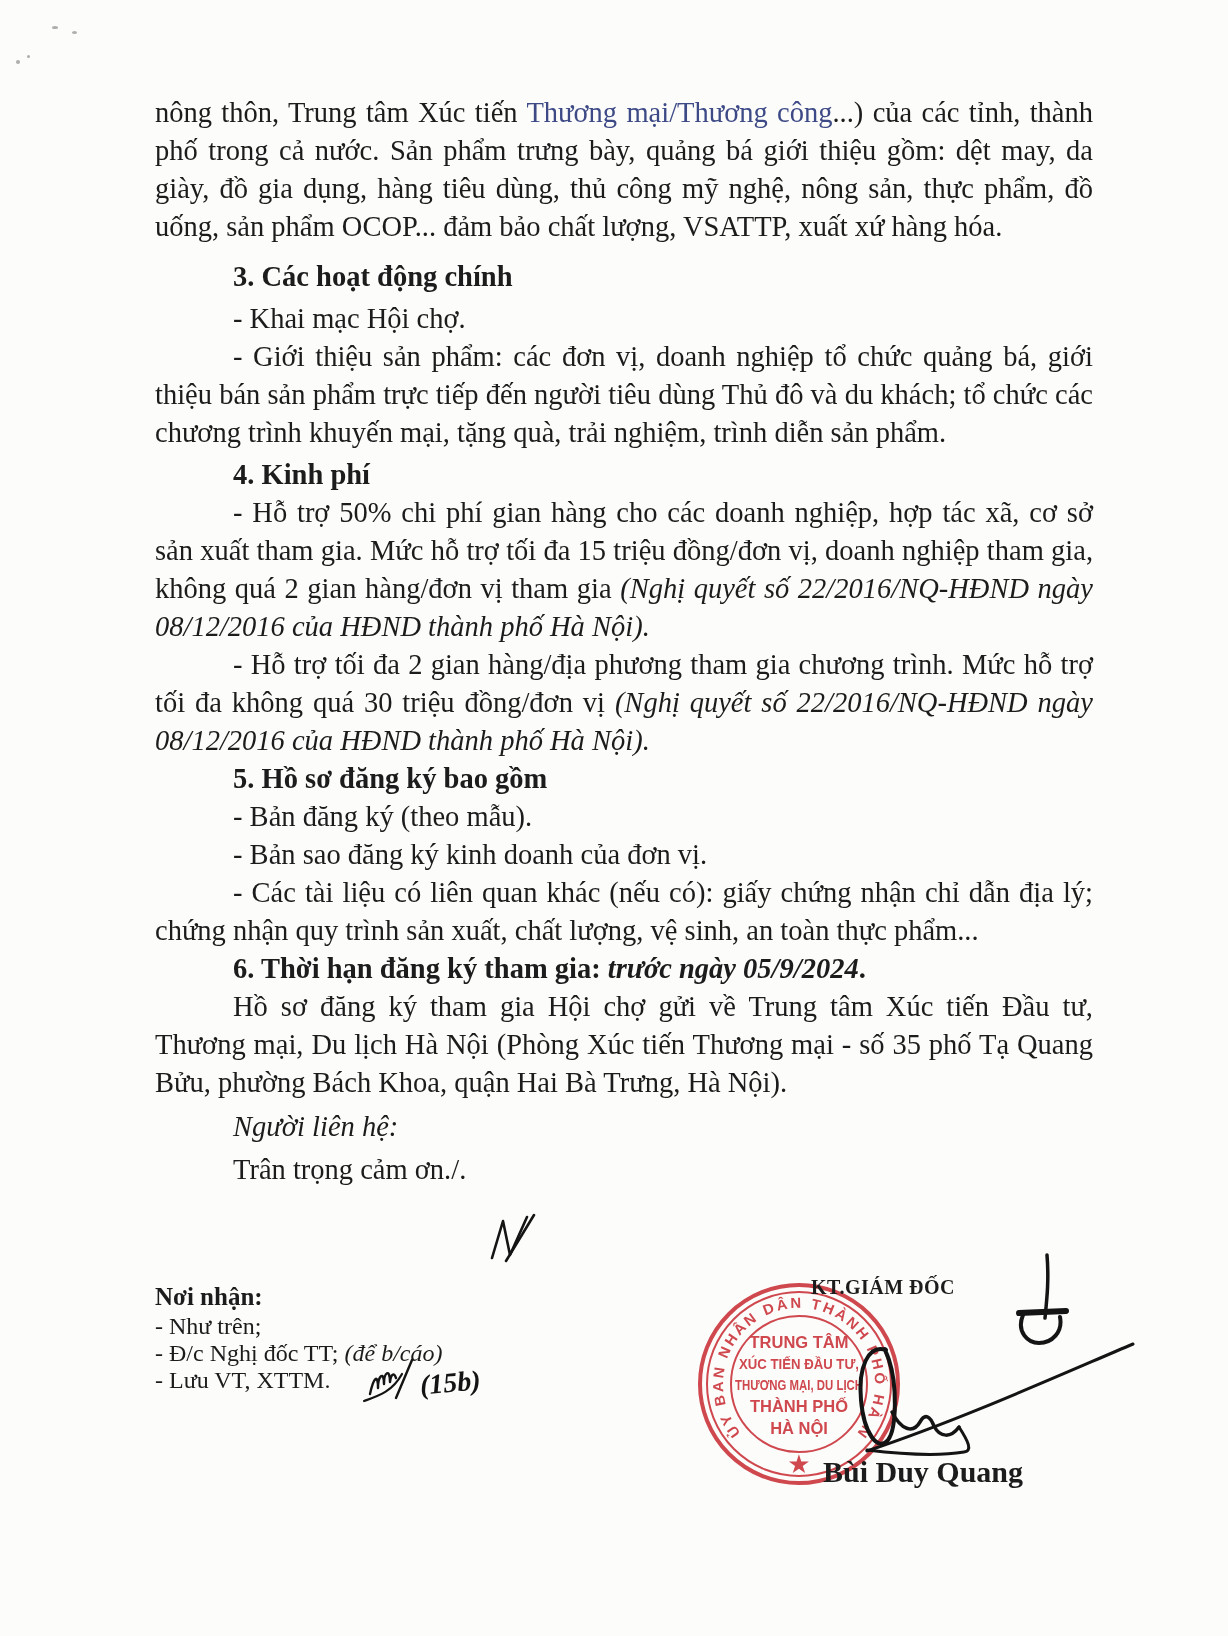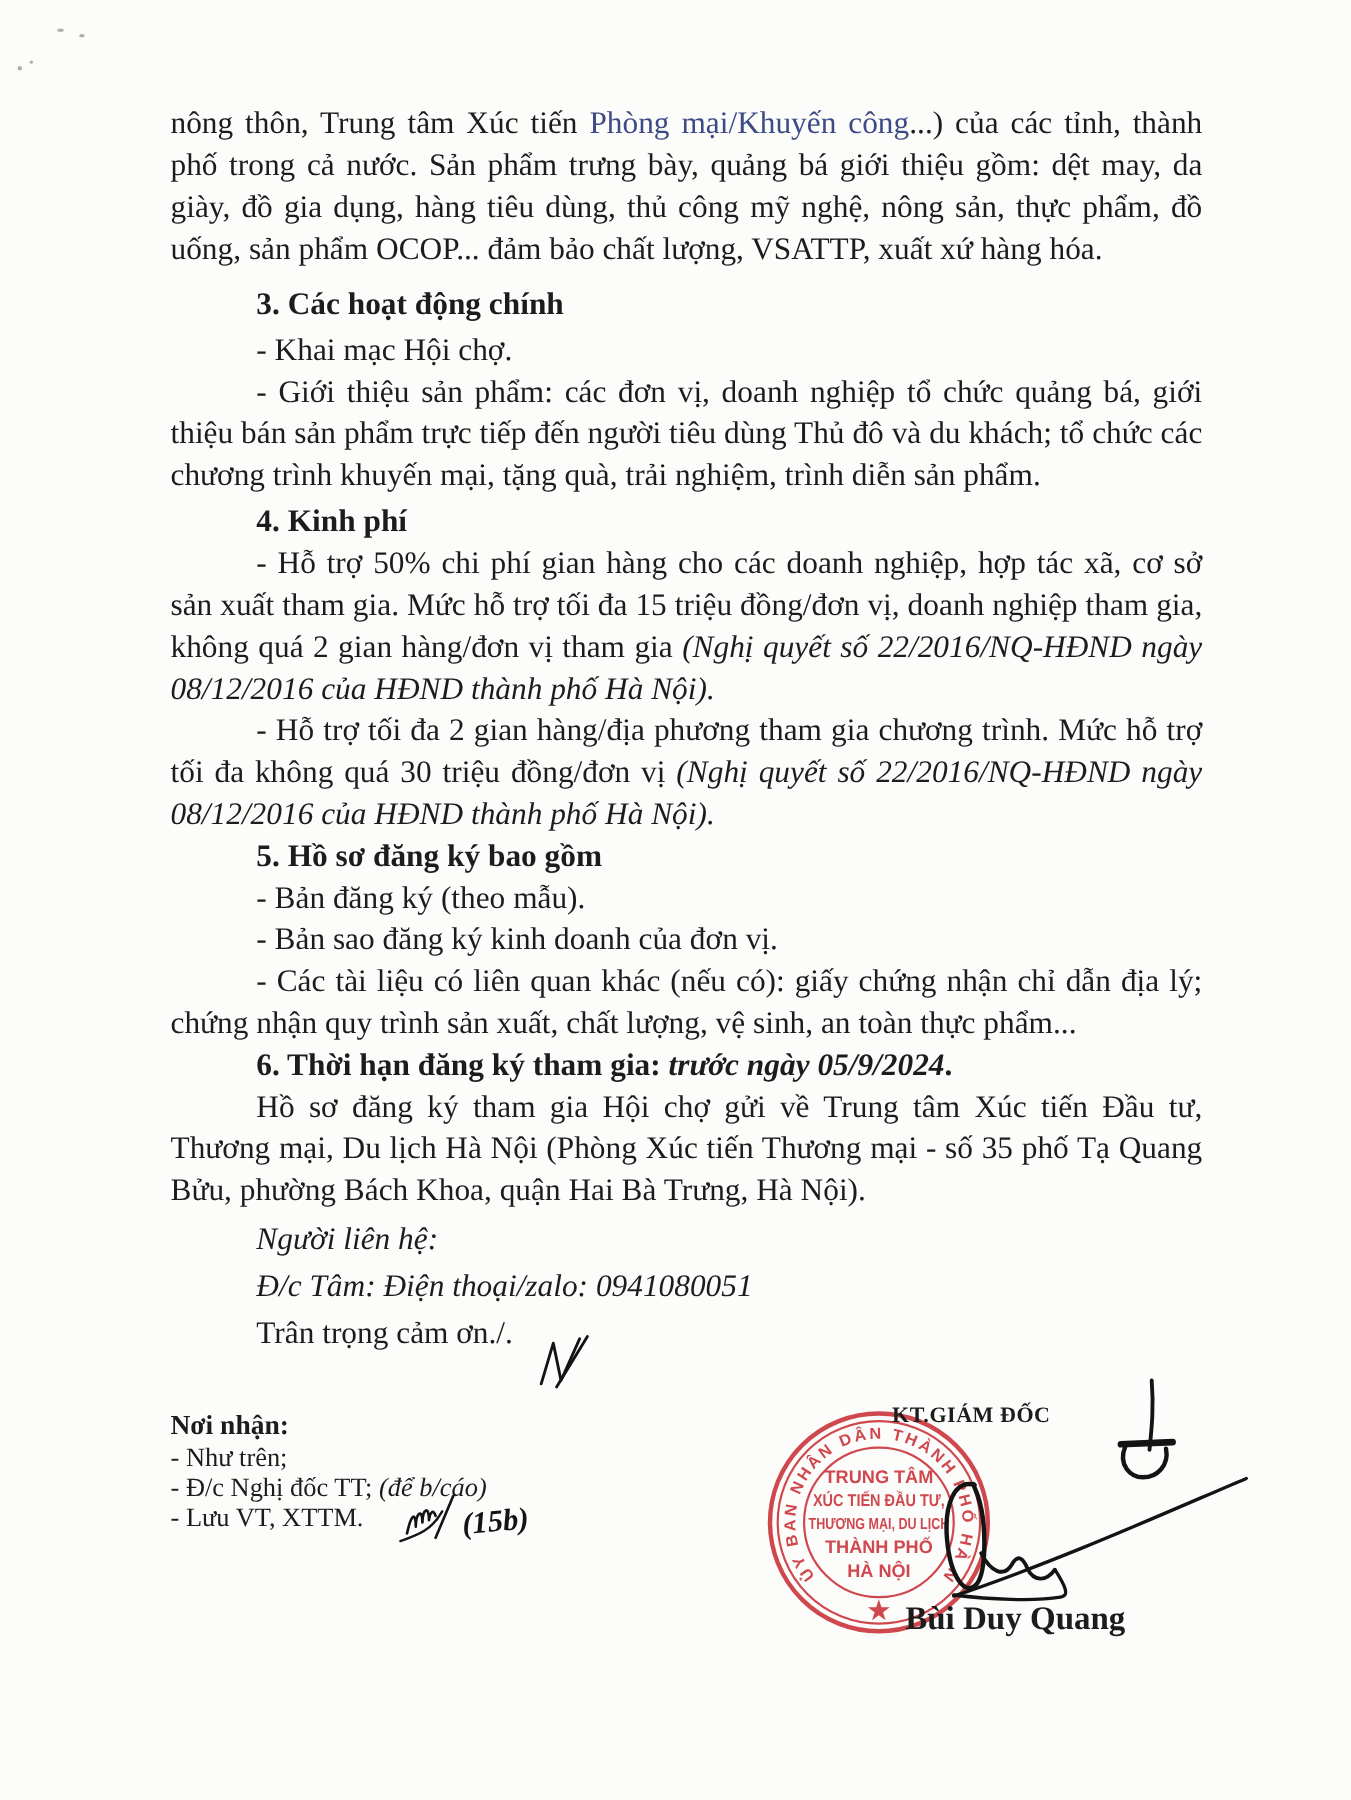--- a/index.html
+++ b/index.html
@@ -74,40 +74,39 @@
 
 <div class="page">
 
   <div class="speck sp1"></div>
   <div class="speck sp2"></div>
   <div class="speck sp3"></div>
   <div class="speck sp4"></div>
 
   <div class="body-block">
 
-    <p class="para"><span>nông thôn, Trung tâm Xúc tiến </span><span class="blue">Phòng mại/Khuyến công</span><span>...) của các tỉnh, thành phố trong cả nước. Sản phẩm trưng bày, quảng bá giới thiệu gồm: dệt may, da giày, đồ gia dụng, hàng tiêu dùng, thủ công mỹ nghệ, nông sản, thực phẩm, đồ uống, sản phẩm OCOP... đảm bảo chất lượng, VSATTP, xuất xứ hàng hóa.</span></p>
+    <p class="para"><span>nông thôn, Trung tâm Xúc tiến </span><span class="blue">Thương mại/Thương công</span><span>...) của các tỉnh, thành phố trong cả nước. Sản phẩm trưng bày, quảng bá giới thiệu gồm: dệt may, da giày, đồ gia dụng, hàng tiêu dùng, thủ công mỹ nghệ, nông sản, thực phẩm, đồ uống, sản phẩm OCOP... đảm bảo chất lượng, VSATTP, xuất xứ hàng hóa.</span></p>
 
     <p class="para indent h3x"><span>3. Các hoạt động chính</span></p>
     <p class="para indent li1x"><span>- Khai mạc Hội chợ.</span></p>
     <p class="para indent"><span>- Giới thiệu sản phẩm: các đơn vị, doanh nghiệp tổ chức quảng bá, giới thiệu bán sản phẩm trực tiếp đến người tiêu dùng Thủ đô và du khách; tổ chức các chương trình khuyến mại, tặng quà, trải nghiệm, trình diễn sản phẩm.</span></p>
 
     <p class="para indent h4x"><span>4. Kinh phí</span></p>
     <p class="para indent"><span>- Hỗ trợ 50% chi phí gian hàng cho các doanh nghiệp, hợp tác xã, cơ sở sản xuất tham gia. Mức hỗ trợ tối đa 15 triệu đồng/đơn vị, doanh nghiệp tham gia, không quá 2 gian hàng/đơn vị tham gia </span><span class="it">(Nghị quyết số 22/2016/NQ-HĐND ngày 08/12/2016 của HĐND thành phố Hà Nội).</span></p>
     <p class="para indent"><span>- Hỗ trợ tối đa 2 gian hàng/địa phương tham gia chương trình. Mức hỗ trợ tối đa không quá 30 triệu đồng/đơn vị </span><span class="it">(Nghị quyết số 22/2016/NQ-HĐND ngày 08/12/2016 của HĐND thành phố Hà Nội).</span></p>
 
     <p class="para indent h5x"><span>5. Hồ sơ đăng ký bao gồm</span></p>
     <p class="para indent"><span>- Bản đăng ký (theo mẫu).</span></p>
     <p class="para indent"><span>- Bản sao đăng ký kinh doanh của đơn vị.</span></p>
     <p class="para indent"><span>- Các tài liệu có liên quan khác (nếu có): giấy chứng nhận chỉ dẫn địa lý; chứng nhận quy trình sản xuất, chất lượng, vệ sinh, an toàn thực phẩm...</span></p>
 
     <p class="para indent h6x"><span>6. Thời hạn đăng ký tham gia: </span><span class="bold-it">trước ngày 05/9/2024</span><span>.</span></p>
     <p class="para indent"><span>Hồ sơ đăng ký tham gia Hội chợ gửi về Trung tâm Xúc tiến Đầu tư, Thương mại, Du lịch Hà Nội (Phòng Xúc tiến Thương mại - số 35 phố Tạ Quang Bửu, phường Bách Khoa, quận Hai Bà Trưng, Hà Nội).</span></p>
 
     <p class="para indent contact-label"><span>Người liên hệ:</span></p>
-    <p class="para indent contact-line"><span>Đ/c Tâm: Điện thoại/zalo: 0941080051</span></p>
     <p class="para indent closing-line"><span>Trân trọng cảm ơn./.</span></p>
   </div>
 
   <div class="footer-left">
     <p class="recipients-label"><span>Nơi nhận:</span></p>
     <p class="recipient first"><span>- Như trên;</span></p>
     <p class="recipient"><span>- Đ/c Nghị đốc TT; </span><span class="it">(để b/cáo)</span></p>
     <p class="recipient"><span>- Lưu VT, XTTM.</span></p>
   </div>
 

